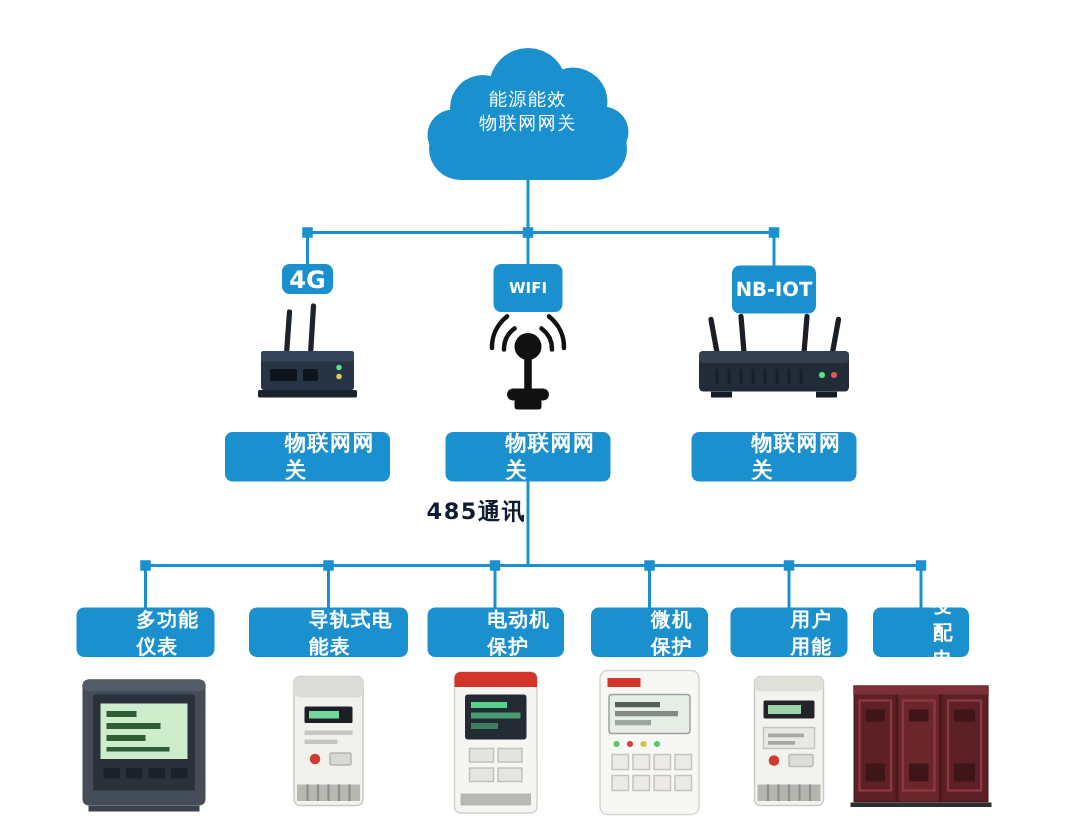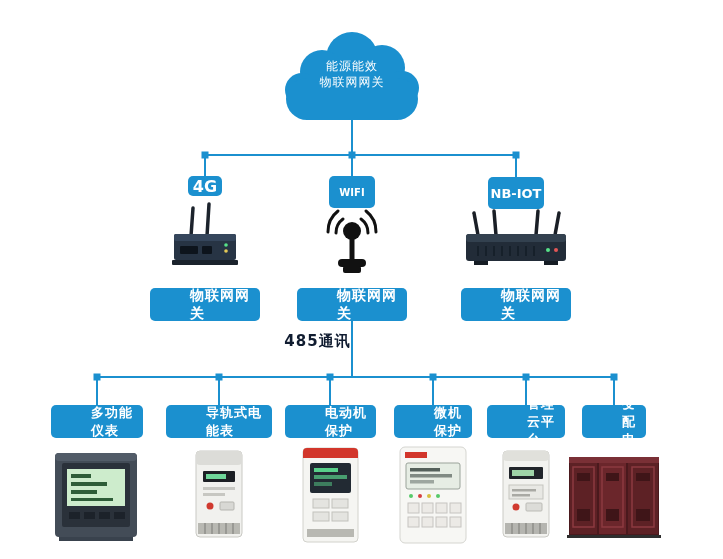--- a/index.html
+++ b/index.html
@@ -134,21 +134,21 @@
   <div class="node-label gateway-label" style="left:150px;">物联网网关</div>
   <div class="node-label gateway-label" style="left:297px;">物联网网关</div>
   <div class="node-label gateway-label" style="left:461px;">物联网网关</div>
 
   <div class="bus-label">485通讯</div>
 
   <div class="node-label device-label" style="left:51px;width:92px;">多功能仪表</div>
   <div class="node-label device-label" style="left:166px;width:106px;">导轨式电能表</div>
   <div class="node-label device-label" style="left:285px;width:91px;">电动机保护</div>
   <div class="node-label device-label" style="left:394px;width:78px;">微机保护</div>
-  <div class="node-label device-label" style="left:487px;width:78px;">管理云平台</div>
+  <div class="node-label device-label" style="left:487px;width:78px;">用户用能</div>
   <div class="node-label device-label" style="left:582px;width:64px;">变配电</div>
 
   <div class="img" style="left:49px;top:445px;width:96px;height:100px;">
     <svg viewBox="0 0 96 100">
       <rect x="6" y="8" width="82" height="84" rx="4" fill="#434c57"></rect>
       <rect x="6" y="8" width="82" height="8" rx="4" fill="#525c68"></rect>
       <rect x="13" y="18" width="68" height="64" rx="2" fill="#2a313a"></rect>
       <rect x="18" y="24" width="58" height="37" fill="#cdeccc"></rect>
       <rect x="22" y="29" width="20" height="4" fill="#2e5d38"></rect>
       <rect x="22" y="37" width="36" height="4" fill="#2e5d38"></rect>

